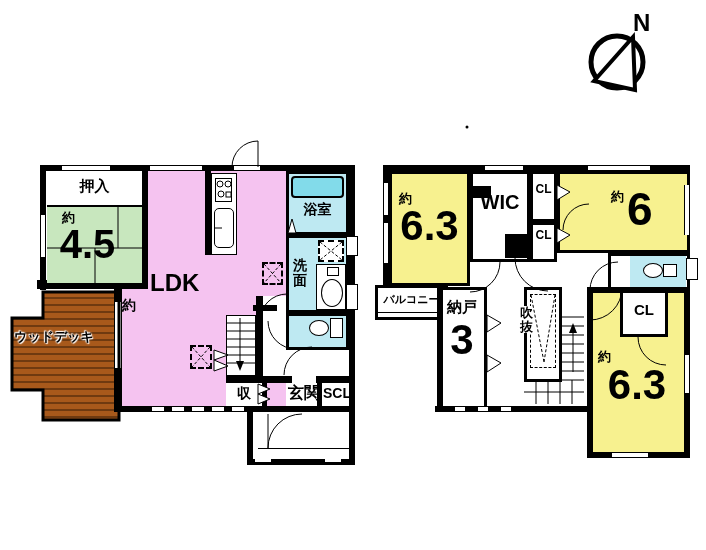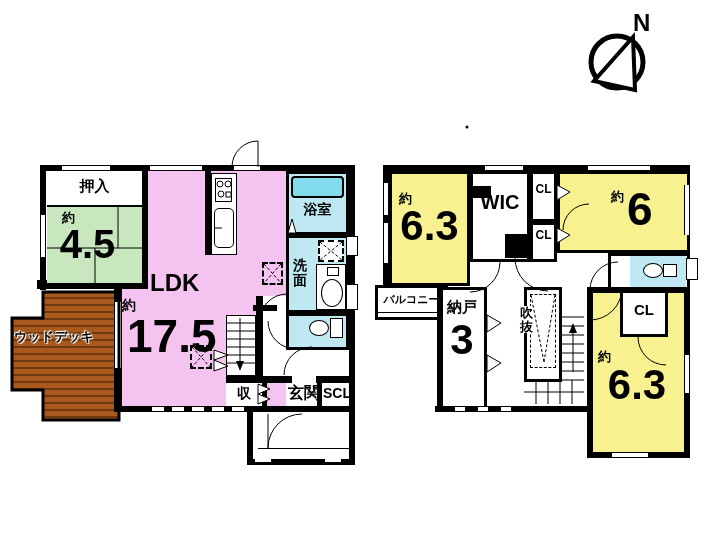--- a/index.html
+++ b/index.html
@@ -96,21 +96,20 @@
   <div class="abs win-h" style="left:234px;top:165px;width:26px;height:6px;"></div>
   <div class="abs win-v" style="left:40px;top:215px;width:6px;height:42px;"></div>
   <div class="abs" style="left:152px;top:407px;width:12px;height:4px;background:#fff;"></div>
   <div class="abs" style="left:172px;top:407px;width:12px;height:4px;background:#fff;"></div>
   <div class="abs" style="left:192px;top:407px;width:12px;height:4px;background:#fff;"></div>
   <div class="abs" style="left:212px;top:407px;width:12px;height:4px;background:#fff;"></div>
   <div class="abs" style="left:232px;top:407px;width:12px;height:4px;background:#fff;"></div>
 
   <div class="abs lbl" style="left:150px;top:270px;font-size:24px;">LDK</div>
   <div class="abs lbl" style="left:122px;top:298px;font-size:14px;">約</div>
-  <div class="abs lbl" style="left:127px;top:312px;font-size:46px;">17.5</div>
   <div class="abs lbl ctr deck-lbl" style="left:14px;top:330px;width:80px;font-size:13px;">ウッドデッキ</div>
 
   <div class="abs thick" style="left:383px;top:165px;width:307px;height:247px;background:#fff;"></div>
   <div class="abs" style="left:377px;top:318px;width:58px;height:100px;background:#fff;"></div>
 
   <div class="abs yellow room" style="left:389px;top:171px;width:81px;height:115px;"></div>
   <div class="abs lbl" style="left:399px;top:192px;font-size:13px;">約</div>
   <div class="abs lbl ctr" style="left:389px;top:204px;width:81px;font-size:42px;">6.3</div>
 
   <div class="abs room" style="left:470px;top:171px;width:60px;height:91px;background:#fff;"></div>

